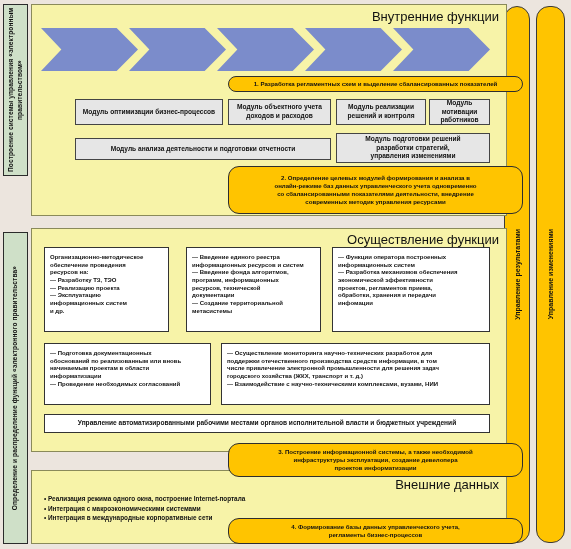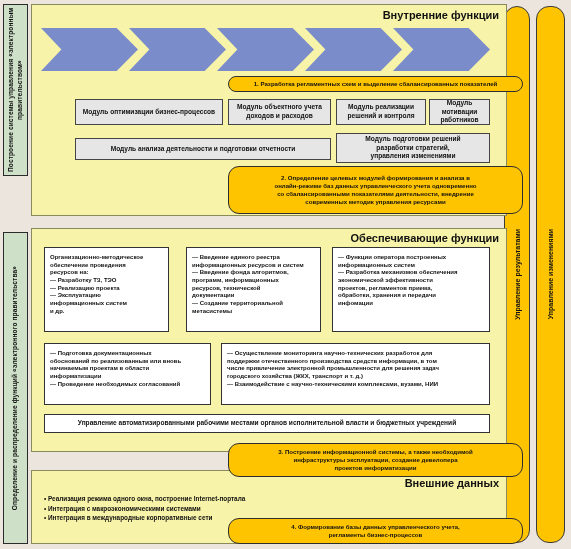--- a/index.html
+++ b/index.html
@@ -58,21 +58,21 @@
     background:#f7f3a8;
     border:1px solid #8a8a5a;
     box-sizing:border-box;
   }
   #panel-internal{left:31px;top:4px;width:476px;height:212px;}
   #panel-support{left:31px;top:228px;width:476px;height:224px;}
   #panel-external{left:31px;top:470px;width:476px;height:74px;}
 
   .panel-title{
     position:absolute;right:8px;
-    font-size:11px;font-weight:bold;color:#111;
+    font-size:13px;font-weight:normal;color:#111;
   }
 
   
   .chevrons{position:absolute;left:41px;top:28px;width:452px;height:43px;}
   .chev{
     position:absolute;top:0;height:43px;width:97px;
     background:#7b8ccb;
     clip-path:polygon(0 0, 78% 0, 100% 50%, 78% 100%, 0 100%, 21% 50%);
   }
 
@@ -173,21 +173,21 @@
   <div class="modbox" style="left:336px;top:133px;width:154px;height:30px;">Модуль подготовки решений
 разработки стратегий,
 управления изменениями</div>
 
   <div class="pill" style="left:228px;top:166px;width:295px;height:48px;">2. Определение целевых модулей формирования и анализа в
 онлайн-режиме баз данных управленческого учета одновременно
 со сбалансированными показателями деятельности, внедрение
 современных методик управления ресурсами</div>
 
   <div class="panel" id="panel-support"></div>
-  <div class="panel-title" style="top:232px;right:72px;">Обеспечивающие функции</div>
+  <div class="panel-title" style="top:232px;right:72px;">Осуществление функции</div>
 
   <div class="wbox" style="left:44px;top:247px;width:125px;height:85px;">Организационно-методическое
 обеспечение проведения
 ресурсов на:
 — Разработку ТЗ, ТЭО
 — Реализацию проекта
 — Эксплуатацию
 информационных систем
 и др.</div>
   <div class="wbox" style="left:186px;top:247px;width:135px;height:85px;">— Введение единого реестра

